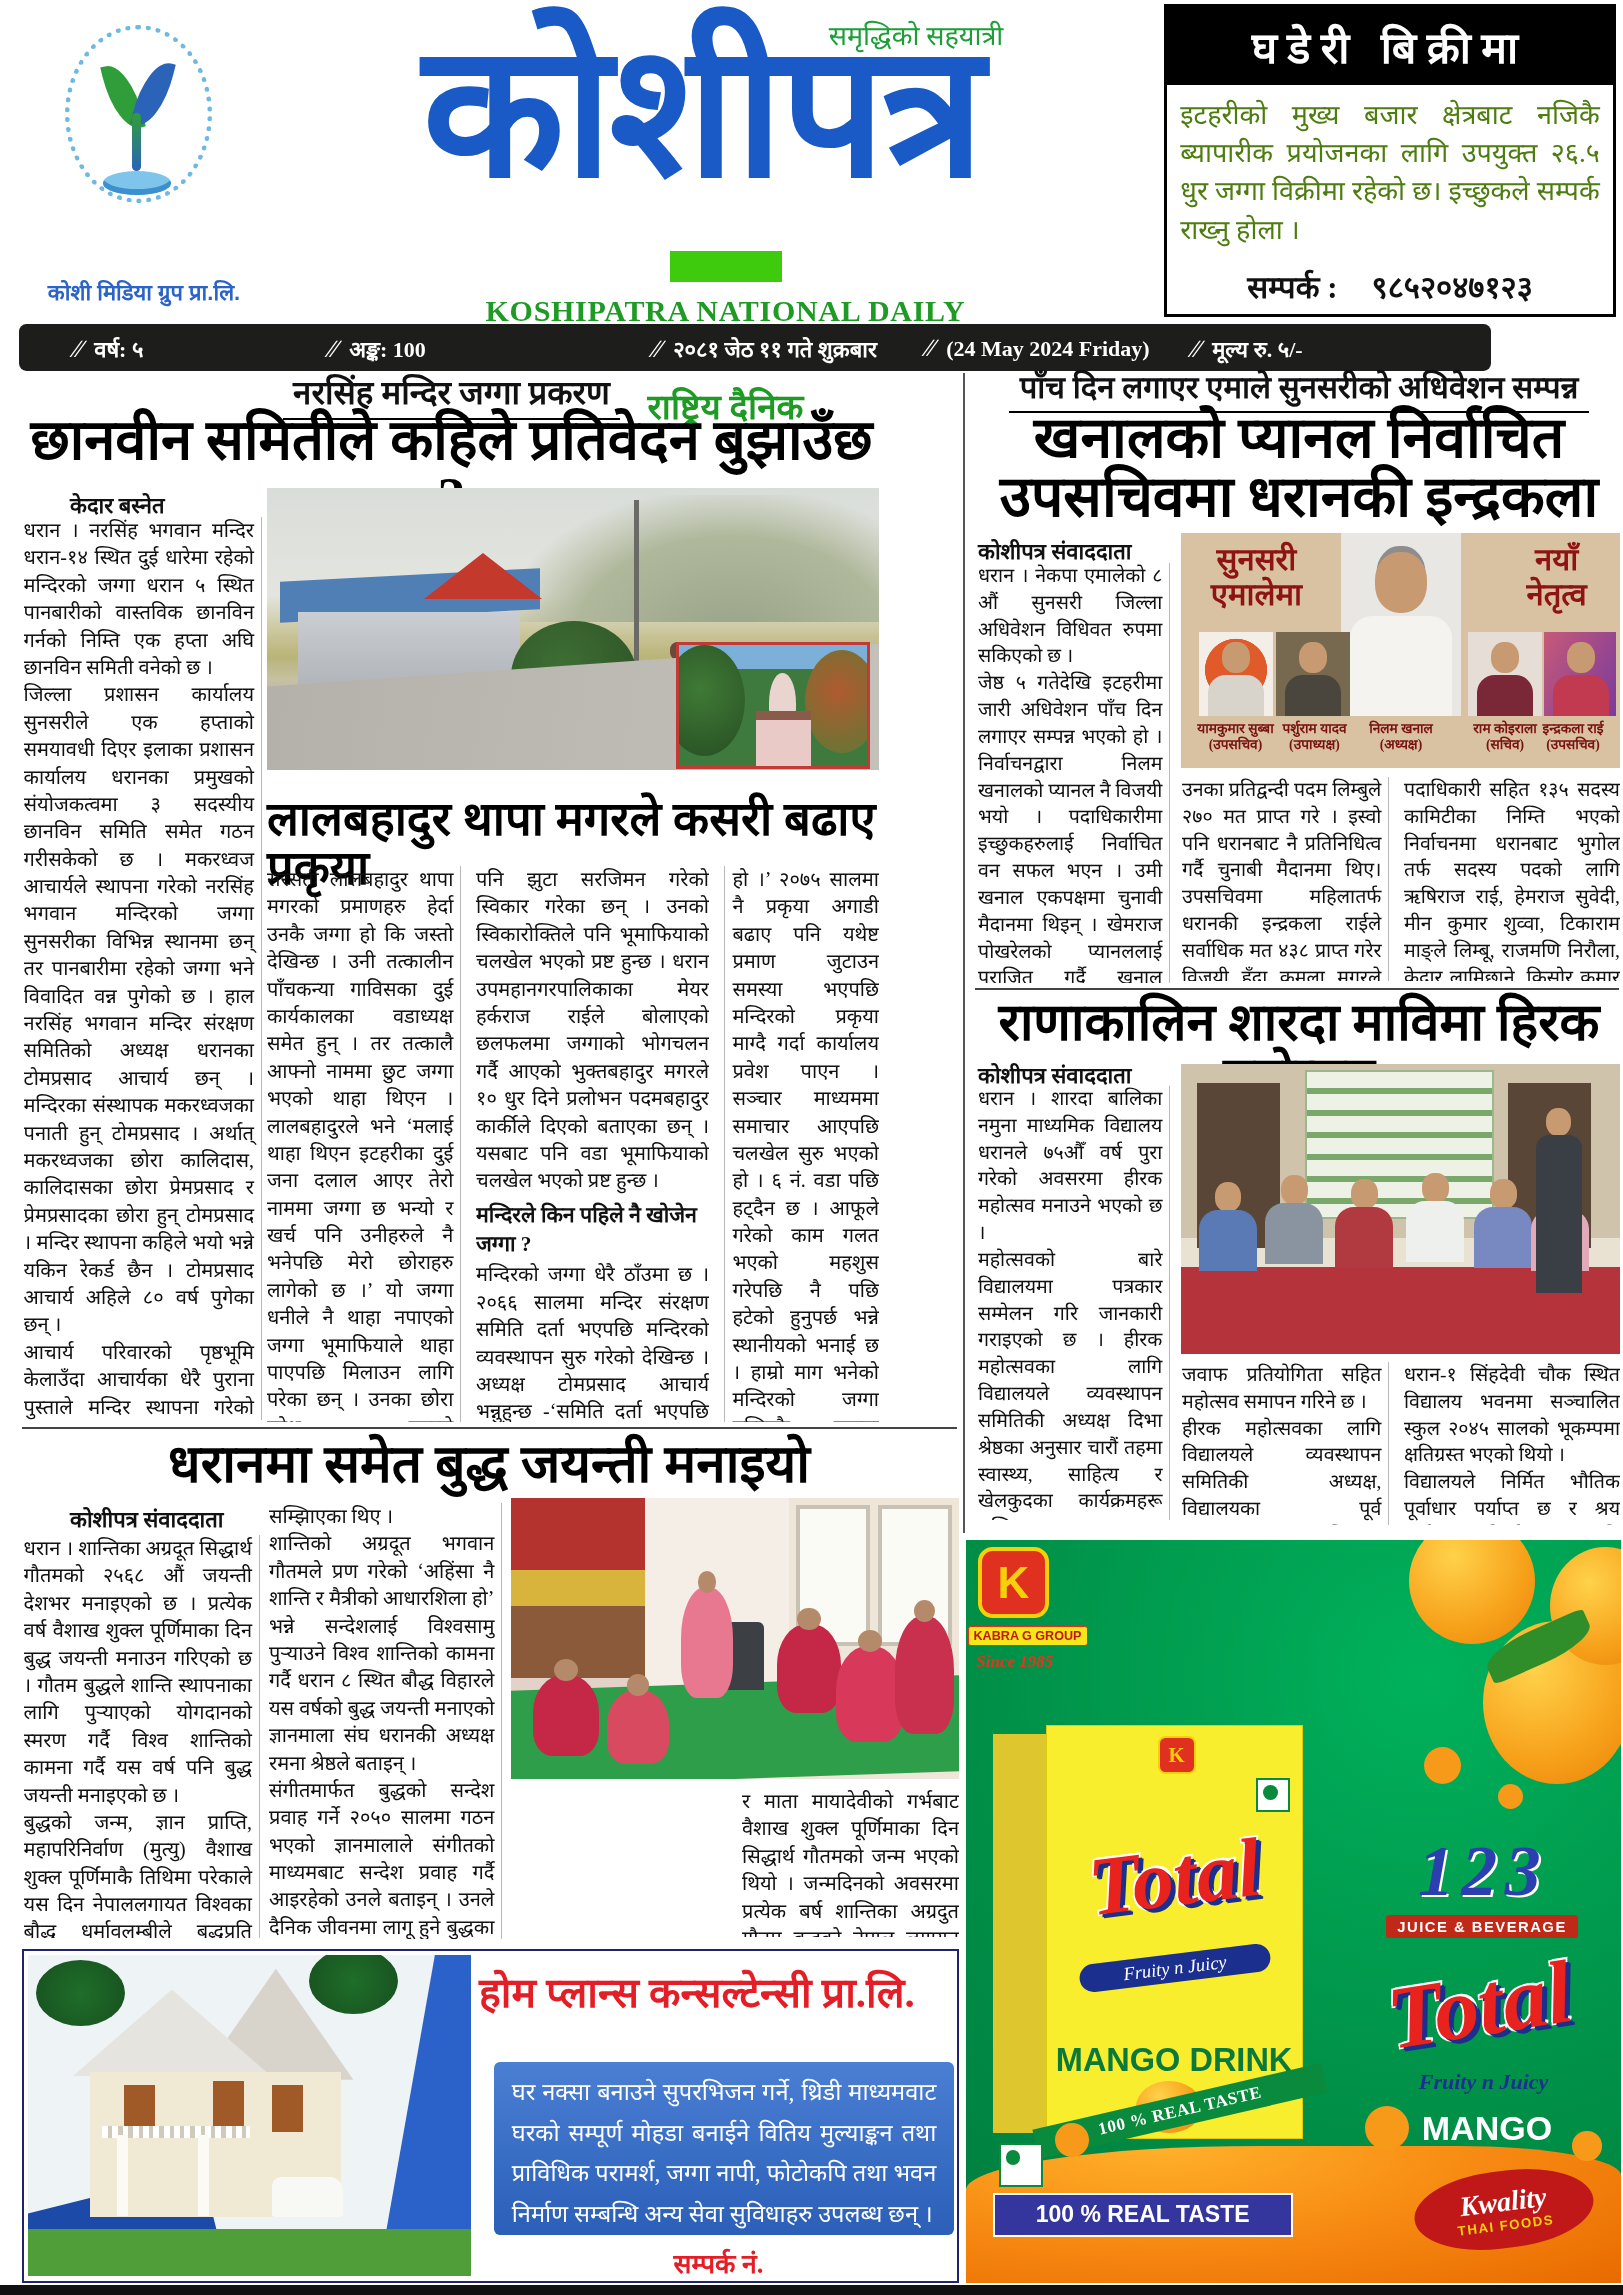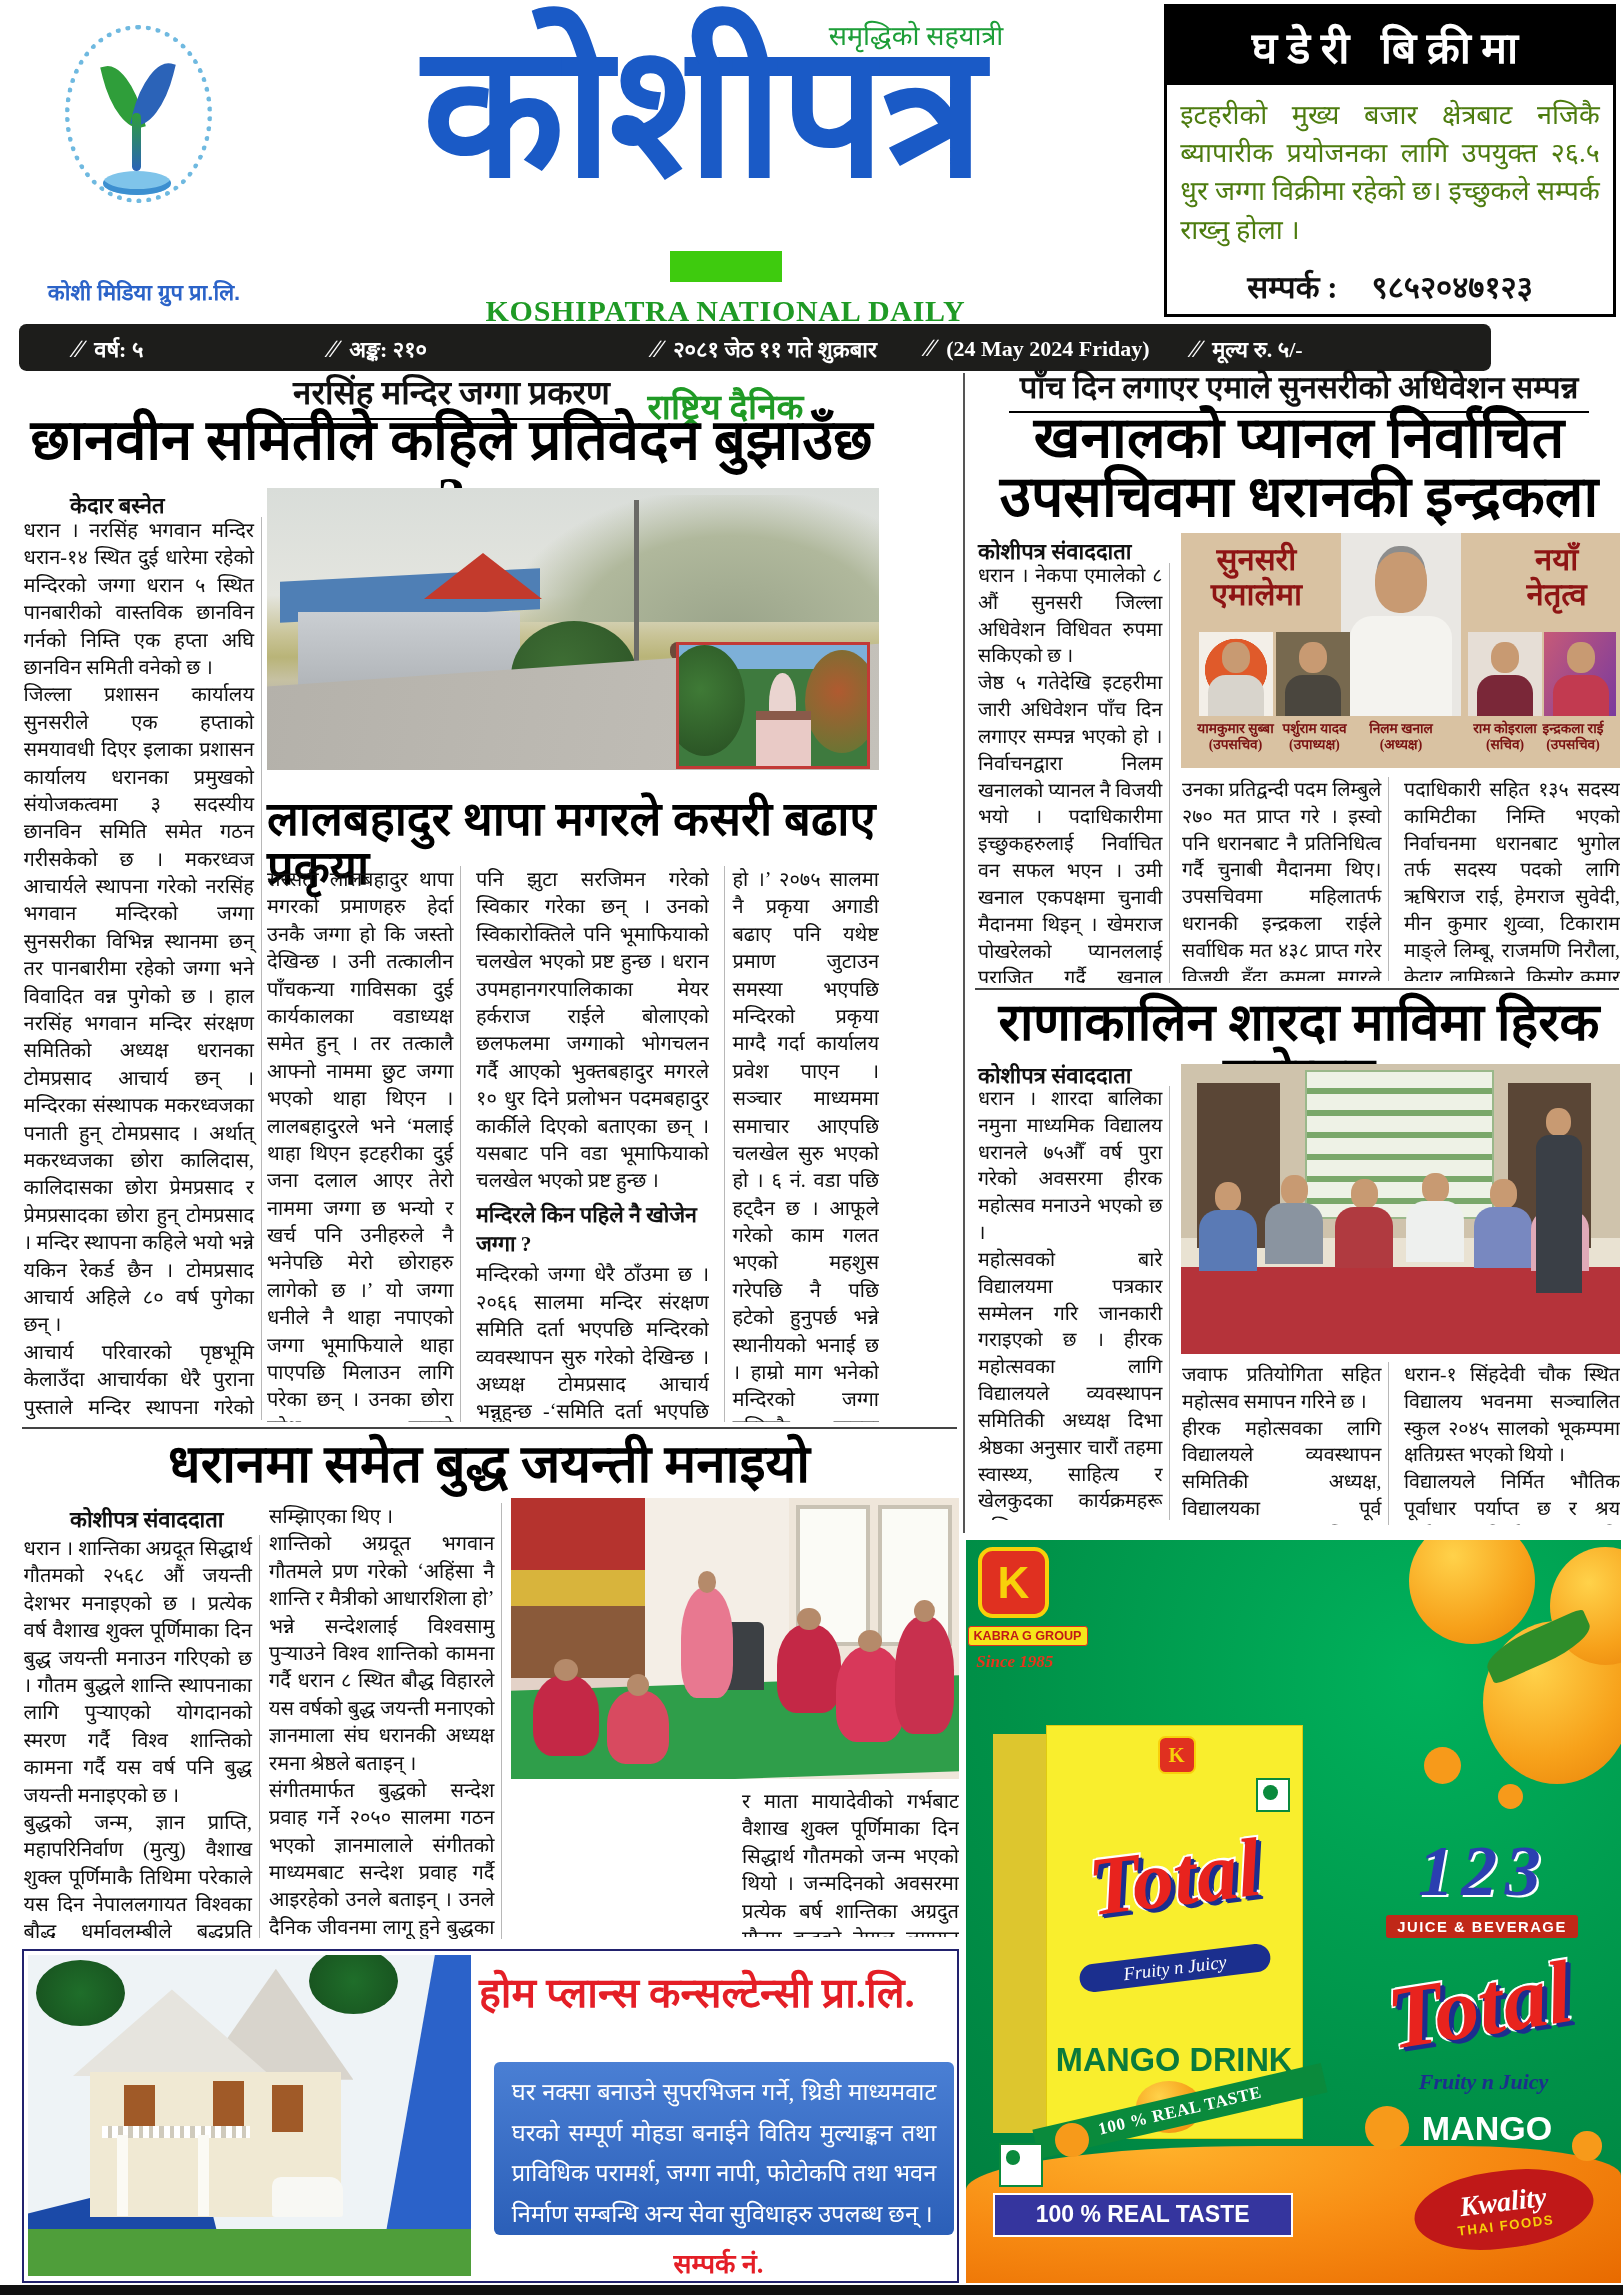--- a/index.html
+++ b/index.html
@@ -233,21 +233,21 @@
     <div class="topad-title">घडेरी बिक्रीमा</div>
     <div class="topad-body">इटहरीको मुख्य बजार क्षेत्रबाट नजिकै ब्यापारीक प्रयोजनका लागि उपयुक्त २६.५ धुर जग्गा विक्रीमा रहेको छ। इच्छुकले सम्पर्क राख्नु होला ।</div>
     <div class="topad-contact">
       <span>सम्पर्क :</span>
       <span>९८५२०४७१२३</span>
     </div>
   </div>
 
   <div class="datebar">
     <div class="dl-item" style="left:55px">वर्ष: ५</div>
-    <div class="dl-item" style="left:310px">अङ्क: २१०</div>
+    <div class="dl-item" style="left:310px">अङ्क: 100</div>
     <div class="dl-item" style="left:634px">२०८१ जेठ ११ गते शुक्रबार</div>
     <div class="dl-item" style="left:907px">(24 May 2024  Friday)</div>
     <div class="dl-item" style="left:1173px">मूल्य रु. ५/-</div>
   </div>
 
   <div class="vrule" style="left:963px;top:373px;height:1160px;"></div>
   <div class="hrule" style="left:22px;top:1427px;width:935px;"></div>
   <div class="hrule" style="left:975px;top:988px;width:644px;"></div>
 
   <div class="kicker" style="left:22px;top:369px;width:859px;">

